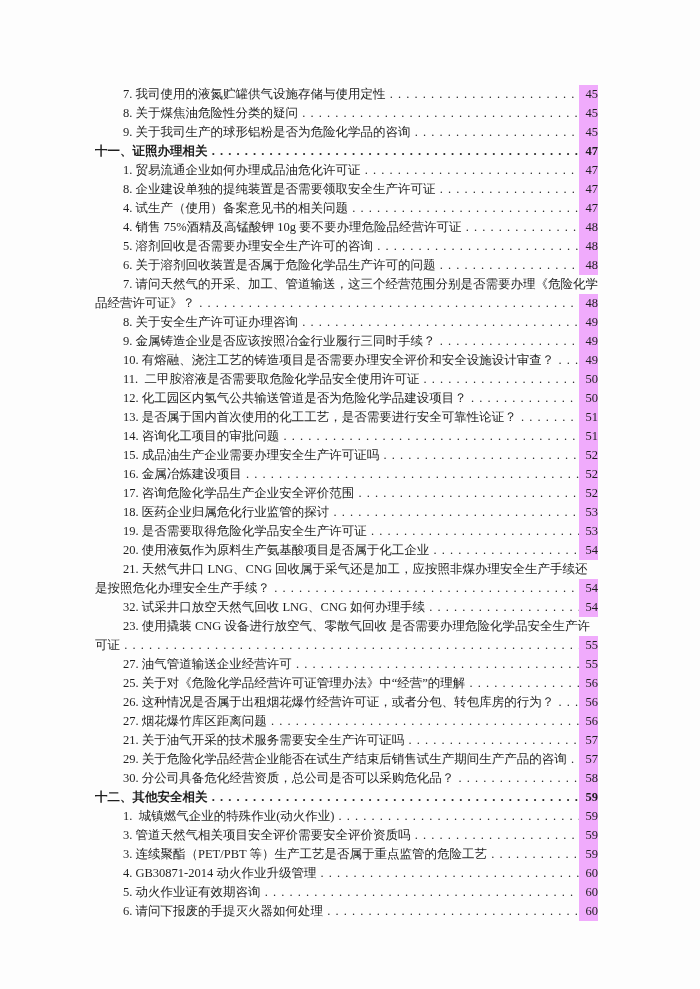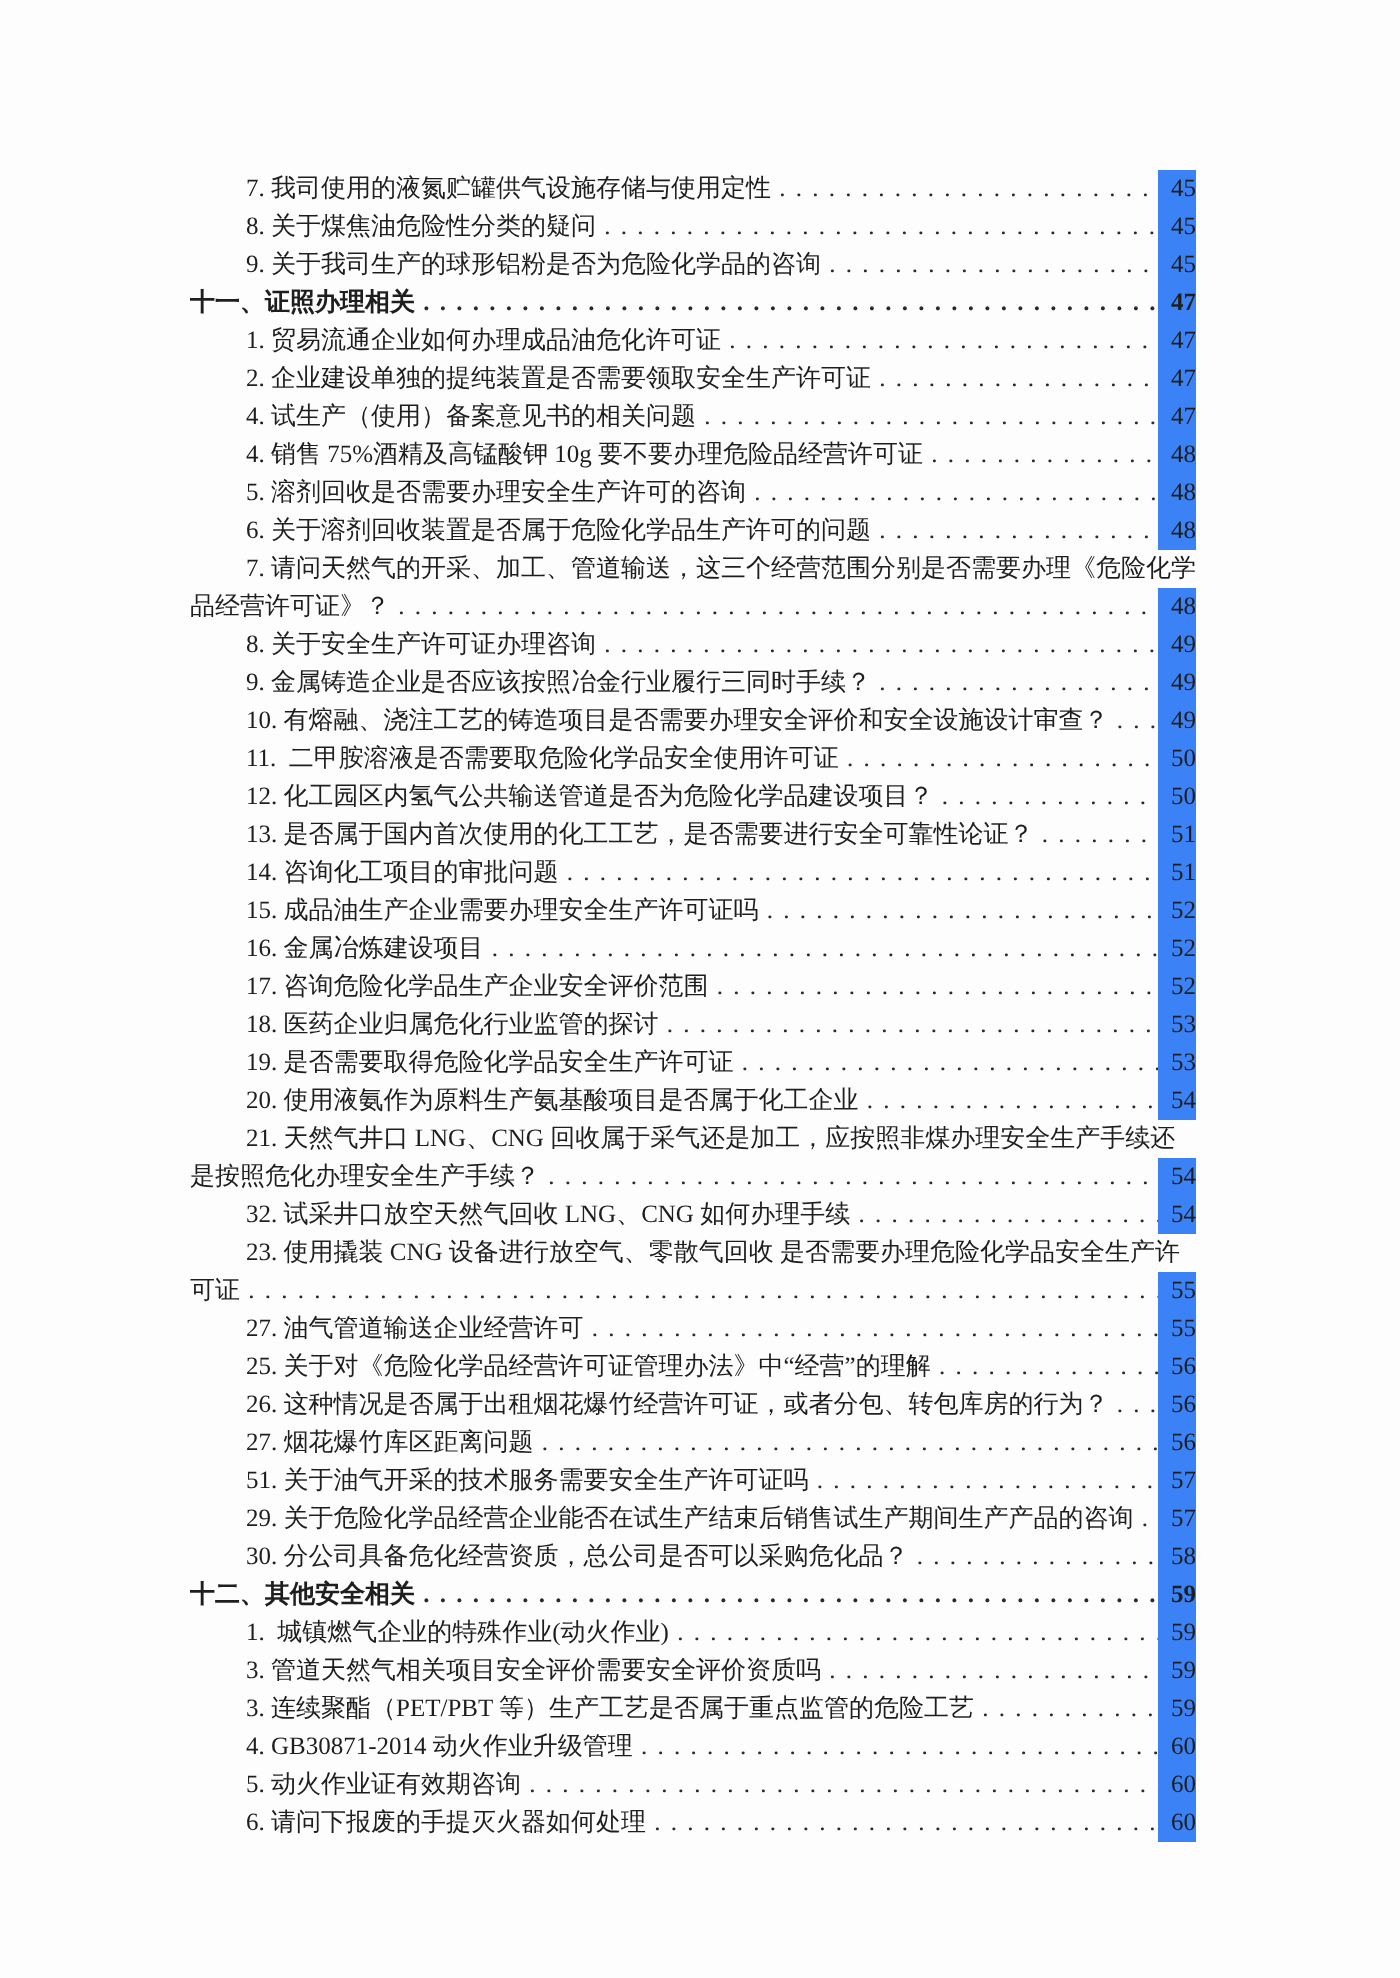--- a/index.html
+++ b/index.html
@@ -27,37 +27,37 @@
     text-align: left;
   }
   .entry.item { text-indent: 28px; }
   .entry.section { font-weight: 700; }
   .txt { white-space: pre-wrap; }
   .leader { letter-spacing: 1px; color: #2a2a2a; }
   .pg {
     position: absolute;
     right: 0;
     bottom: 0;
-    background: #3b82f6;
+    background: #f0abfc;
     padding-left: 7px;
     line-height: 19px;
     text-indent: 0;
   }
 </style>
 </head>
 <body>
 
 <div class="page" style="background: rgb(253, 253, 253); color: rgb(30, 30, 30);">
   <div class="toc">
       <div class="entry item"><span class="txt">7. 我司使用的液氮贮罐供气设施存储与使用定性</span><span class="leader">&nbsp;.&nbsp;.&nbsp;.&nbsp;.&nbsp;.&nbsp;.&nbsp;.&nbsp;.&nbsp;.&nbsp;.&nbsp;.&nbsp;.&nbsp;.&nbsp;.&nbsp;.&nbsp;.&nbsp;.&nbsp;.&nbsp;.&nbsp;.&nbsp;.&nbsp;.&nbsp;.&nbsp;.&nbsp;.</span><span class="pg">45</span></div>
       <div class="entry item"><span class="txt">8. 关于煤焦油危险性分类的疑问</span><span class="leader">&nbsp;.&nbsp;.&nbsp;.&nbsp;.&nbsp;.&nbsp;.&nbsp;.&nbsp;.&nbsp;.&nbsp;.&nbsp;.&nbsp;.&nbsp;.&nbsp;.&nbsp;.&nbsp;.&nbsp;.&nbsp;.&nbsp;.&nbsp;.&nbsp;.&nbsp;.&nbsp;.&nbsp;.&nbsp;.&nbsp;.&nbsp;.&nbsp;.&nbsp;.&nbsp;.&nbsp;.&nbsp;.&nbsp;.&nbsp;.&nbsp;.&nbsp;.</span><span class="pg">45</span></div>
       <div class="entry item"><span class="txt">9. 关于我司生产的球形铝粉是否为危险化学品的咨询</span><span class="leader">&nbsp;.&nbsp;.&nbsp;.&nbsp;.&nbsp;.&nbsp;.&nbsp;.&nbsp;.&nbsp;.&nbsp;.&nbsp;.&nbsp;.&nbsp;.&nbsp;.&nbsp;.&nbsp;.&nbsp;.&nbsp;.&nbsp;.&nbsp;.&nbsp;.&nbsp;.</span><span class="pg">45</span></div>
       <div class="entry section"><span class="txt">十一、证照办理相关</span><span class="leader">&nbsp;.&nbsp;.&nbsp;.&nbsp;.&nbsp;.&nbsp;.&nbsp;.&nbsp;.&nbsp;.&nbsp;.&nbsp;.&nbsp;.&nbsp;.&nbsp;.&nbsp;.&nbsp;.&nbsp;.&nbsp;.&nbsp;.&nbsp;.&nbsp;.&nbsp;.&nbsp;.&nbsp;.&nbsp;.&nbsp;.&nbsp;.&nbsp;.&nbsp;.&nbsp;.&nbsp;.&nbsp;.&nbsp;.&nbsp;.&nbsp;.&nbsp;.&nbsp;.&nbsp;.&nbsp;.&nbsp;.&nbsp;.&nbsp;.&nbsp;.&nbsp;.&nbsp;.&nbsp;.&nbsp;.</span><span class="pg">47</span></div>
       <div class="entry item"><span class="txt">1. 贸易流通企业如何办理成品油危化许可证</span><span class="leader">&nbsp;.&nbsp;.&nbsp;.&nbsp;.&nbsp;.&nbsp;.&nbsp;.&nbsp;.&nbsp;.&nbsp;.&nbsp;.&nbsp;.&nbsp;.&nbsp;.&nbsp;.&nbsp;.&nbsp;.&nbsp;.&nbsp;.&nbsp;.&nbsp;.&nbsp;.&nbsp;.&nbsp;.&nbsp;.&nbsp;.&nbsp;.&nbsp;.</span><span class="pg">47</span></div>
-      <div class="entry item"><span class="txt">2. 企业建设单独的提纯装置是否需要领取安全生产许可证</span><span class="leader">&nbsp;.&nbsp;.&nbsp;.&nbsp;.&nbsp;.&nbsp;.&nbsp;.&nbsp;.&nbsp;.&nbsp;.&nbsp;.&nbsp;.&nbsp;.&nbsp;.&nbsp;.&nbsp;.&nbsp;.&nbsp;.&nbsp;.</span><span class="pg">47</span></div>
+      <div class="entry item"><span class="txt">8. 企业建设单独的提纯装置是否需要领取安全生产许可证</span><span class="leader">&nbsp;.&nbsp;.&nbsp;.&nbsp;.&nbsp;.&nbsp;.&nbsp;.&nbsp;.&nbsp;.&nbsp;.&nbsp;.&nbsp;.&nbsp;.&nbsp;.&nbsp;.&nbsp;.&nbsp;.&nbsp;.&nbsp;.</span><span class="pg">47</span></div>
       <div class="entry item"><span class="txt">4. 试生产（使用）备案意见书的相关问题</span><span class="leader">&nbsp;.&nbsp;.&nbsp;.&nbsp;.&nbsp;.&nbsp;.&nbsp;.&nbsp;.&nbsp;.&nbsp;.&nbsp;.&nbsp;.&nbsp;.&nbsp;.&nbsp;.&nbsp;.&nbsp;.&nbsp;.&nbsp;.&nbsp;.&nbsp;.&nbsp;.&nbsp;.&nbsp;.&nbsp;.&nbsp;.&nbsp;.&nbsp;.&nbsp;.&nbsp;.</span><span class="pg">47</span></div>
       <div class="entry item"><span class="txt">4. 销售 75%酒精及高锰酸钾 10g 要不要办理危险品经营许可证</span><span class="leader">&nbsp;.&nbsp;.&nbsp;.&nbsp;.&nbsp;.&nbsp;.&nbsp;.&nbsp;.&nbsp;.&nbsp;.&nbsp;.&nbsp;.&nbsp;.&nbsp;.&nbsp;.&nbsp;.</span><span class="pg">48</span></div>
       <div class="entry item"><span class="txt">5. 溶剂回收是否需要办理安全生产许可的咨询</span><span class="leader">&nbsp;.&nbsp;.&nbsp;.&nbsp;.&nbsp;.&nbsp;.&nbsp;.&nbsp;.&nbsp;.&nbsp;.&nbsp;.&nbsp;.&nbsp;.&nbsp;.&nbsp;.&nbsp;.&nbsp;.&nbsp;.&nbsp;.&nbsp;.&nbsp;.&nbsp;.&nbsp;.&nbsp;.&nbsp;.&nbsp;.&nbsp;.</span><span class="pg">48</span></div>
       <div class="entry item"><span class="txt">6. 关于溶剂回收装置是否属于危险化学品生产许可的问题</span><span class="leader">&nbsp;.&nbsp;.&nbsp;.&nbsp;.&nbsp;.&nbsp;.&nbsp;.&nbsp;.&nbsp;.&nbsp;.&nbsp;.&nbsp;.&nbsp;.&nbsp;.&nbsp;.&nbsp;.&nbsp;.&nbsp;.&nbsp;.</span><span class="pg">48</span></div>
       <div class="entry item"><span class="txt">7. 请问天然气的开采、加工、管道输送，这三个经营范围分别是否需要办理《危险化学品经营许可证》？</span><span class="leader">&nbsp;.&nbsp;.&nbsp;.&nbsp;.&nbsp;.&nbsp;.&nbsp;.&nbsp;.&nbsp;.&nbsp;.&nbsp;.&nbsp;.&nbsp;.&nbsp;.&nbsp;.&nbsp;.&nbsp;.&nbsp;.&nbsp;.&nbsp;.&nbsp;.&nbsp;.&nbsp;.&nbsp;.&nbsp;.&nbsp;.&nbsp;.&nbsp;.&nbsp;.&nbsp;.&nbsp;.&nbsp;.&nbsp;.&nbsp;.&nbsp;.&nbsp;.&nbsp;.&nbsp;.&nbsp;.&nbsp;.&nbsp;.&nbsp;.&nbsp;.&nbsp;.&nbsp;.&nbsp;.&nbsp;.&nbsp;.</span><span class="pg">48</span></div>
       <div class="entry item"><span class="txt">8. 关于安全生产许可证办理咨询</span><span class="leader">&nbsp;.&nbsp;.&nbsp;.&nbsp;.&nbsp;.&nbsp;.&nbsp;.&nbsp;.&nbsp;.&nbsp;.&nbsp;.&nbsp;.&nbsp;.&nbsp;.&nbsp;.&nbsp;.&nbsp;.&nbsp;.&nbsp;.&nbsp;.&nbsp;.&nbsp;.&nbsp;.&nbsp;.&nbsp;.&nbsp;.&nbsp;.&nbsp;.&nbsp;.&nbsp;.&nbsp;.&nbsp;.&nbsp;.&nbsp;.&nbsp;.&nbsp;.</span><span class="pg">49</span></div>
       <div class="entry item"><span class="txt">9. 金属铸造企业是否应该按照冶金行业履行三同时手续？</span><span class="leader">&nbsp;.&nbsp;.&nbsp;.&nbsp;.&nbsp;.&nbsp;.&nbsp;.&nbsp;.&nbsp;.&nbsp;.&nbsp;.&nbsp;.&nbsp;.&nbsp;.&nbsp;.&nbsp;.&nbsp;.&nbsp;.&nbsp;.</span><span class="pg">49</span></div>
       <div class="entry item"><span class="txt">10. 有熔融、浇注工艺的铸造项目是否需要办理安全评价和安全设施设计审查？</span><span class="leader">&nbsp;.&nbsp;.&nbsp;.&nbsp;.&nbsp;.</span><span class="pg">49</span></div>
       <div class="entry item"><span class="txt">11.  二甲胺溶液是否需要取危险化学品安全使用许可证</span><span class="leader">&nbsp;.&nbsp;.&nbsp;.&nbsp;.&nbsp;.&nbsp;.&nbsp;.&nbsp;.&nbsp;.&nbsp;.&nbsp;.&nbsp;.&nbsp;.&nbsp;.&nbsp;.&nbsp;.&nbsp;.&nbsp;.&nbsp;.&nbsp;.&nbsp;.</span><span class="pg">50</span></div>
       <div class="entry item"><span class="txt">12. 化工园区内氢气公共输送管道是否为危险化学品建设项目？</span><span class="leader">&nbsp;.&nbsp;.&nbsp;.&nbsp;.&nbsp;.&nbsp;.&nbsp;.&nbsp;.&nbsp;.&nbsp;.&nbsp;.&nbsp;.&nbsp;.&nbsp;.&nbsp;.</span><span class="pg">50</span></div>
@@ -69,21 +69,21 @@
       <div class="entry item"><span class="txt">18. 医药企业归属危化行业监管的探讨</span><span class="leader">&nbsp;.&nbsp;.&nbsp;.&nbsp;.&nbsp;.&nbsp;.&nbsp;.&nbsp;.&nbsp;.&nbsp;.&nbsp;.&nbsp;.&nbsp;.&nbsp;.&nbsp;.&nbsp;.&nbsp;.&nbsp;.&nbsp;.&nbsp;.&nbsp;.&nbsp;.&nbsp;.&nbsp;.&nbsp;.&nbsp;.&nbsp;.&nbsp;.&nbsp;.&nbsp;.&nbsp;.&nbsp;.</span><span class="pg">53</span></div>
       <div class="entry item"><span class="txt">19. 是否需要取得危险化学品安全生产许可证</span><span class="leader">&nbsp;.&nbsp;.&nbsp;.&nbsp;.&nbsp;.&nbsp;.&nbsp;.&nbsp;.&nbsp;.&nbsp;.&nbsp;.&nbsp;.&nbsp;.&nbsp;.&nbsp;.&nbsp;.&nbsp;.&nbsp;.&nbsp;.&nbsp;.&nbsp;.&nbsp;.&nbsp;.&nbsp;.&nbsp;.&nbsp;.&nbsp;.&nbsp;.</span><span class="pg">53</span></div>
       <div class="entry item"><span class="txt">20. 使用液氨作为原料生产氨基酸项目是否属于化工企业</span><span class="leader">&nbsp;.&nbsp;.&nbsp;.&nbsp;.&nbsp;.&nbsp;.&nbsp;.&nbsp;.&nbsp;.&nbsp;.&nbsp;.&nbsp;.&nbsp;.&nbsp;.&nbsp;.&nbsp;.&nbsp;.&nbsp;.&nbsp;.&nbsp;.</span><span class="pg">54</span></div>
       <div class="entry item"><span class="txt">21. 天然气井口 LNG、CNG 回收属于采气还是加工，应按照非煤办理安全生产手续还是按照危化办理安全生产手续？</span><span class="leader">&nbsp;.&nbsp;.&nbsp;.&nbsp;.&nbsp;.&nbsp;.&nbsp;.&nbsp;.&nbsp;.&nbsp;.&nbsp;.&nbsp;.&nbsp;.&nbsp;.&nbsp;.&nbsp;.&nbsp;.&nbsp;.&nbsp;.&nbsp;.&nbsp;.&nbsp;.&nbsp;.&nbsp;.&nbsp;.&nbsp;.&nbsp;.&nbsp;.&nbsp;.&nbsp;.&nbsp;.&nbsp;.&nbsp;.&nbsp;.&nbsp;.&nbsp;.&nbsp;.&nbsp;.&nbsp;.</span><span class="pg">54</span></div>
       <div class="entry item"><span class="txt">32. 试采井口放空天然气回收 LNG、CNG 如何办理手续</span><span class="leader">&nbsp;.&nbsp;.&nbsp;.&nbsp;.&nbsp;.&nbsp;.&nbsp;.&nbsp;.&nbsp;.&nbsp;.&nbsp;.&nbsp;.&nbsp;.&nbsp;.&nbsp;.&nbsp;.&nbsp;.&nbsp;.&nbsp;.&nbsp;.</span><span class="pg">54</span></div>
       <div class="entry item"><span class="txt">23. 使用撬装 CNG 设备进行放空气、零散气回收 是否需要办理危险化学品安全生产许可证</span><span class="leader">&nbsp;.&nbsp;.&nbsp;.&nbsp;.&nbsp;.&nbsp;.&nbsp;.&nbsp;.&nbsp;.&nbsp;.&nbsp;.&nbsp;.&nbsp;.&nbsp;.&nbsp;.&nbsp;.&nbsp;.&nbsp;.&nbsp;.&nbsp;.&nbsp;.&nbsp;.&nbsp;.&nbsp;.&nbsp;.&nbsp;.&nbsp;.&nbsp;.&nbsp;.&nbsp;.&nbsp;.&nbsp;.&nbsp;.&nbsp;.&nbsp;.&nbsp;.&nbsp;.&nbsp;.&nbsp;.&nbsp;.&nbsp;.&nbsp;.&nbsp;.&nbsp;.&nbsp;.&nbsp;.&nbsp;.&nbsp;.&nbsp;.&nbsp;.&nbsp;.&nbsp;.&nbsp;.&nbsp;.&nbsp;.&nbsp;.&nbsp;.</span><span class="pg">55</span></div>
       <div class="entry item"><span class="txt">27. 油气管道输送企业经营许可</span><span class="leader">&nbsp;.&nbsp;.&nbsp;.&nbsp;.&nbsp;.&nbsp;.&nbsp;.&nbsp;.&nbsp;.&nbsp;.&nbsp;.&nbsp;.&nbsp;.&nbsp;.&nbsp;.&nbsp;.&nbsp;.&nbsp;.&nbsp;.&nbsp;.&nbsp;.&nbsp;.&nbsp;.&nbsp;.&nbsp;.&nbsp;.&nbsp;.&nbsp;.&nbsp;.&nbsp;.&nbsp;.&nbsp;.&nbsp;.&nbsp;.&nbsp;.&nbsp;.&nbsp;.</span><span class="pg">55</span></div>
       <div class="entry item"><span class="txt">25. 关于对《危险化学品经营许可证管理办法》中“经营”的理解</span><span class="leader">&nbsp;.&nbsp;.&nbsp;.&nbsp;.&nbsp;.&nbsp;.&nbsp;.&nbsp;.&nbsp;.&nbsp;.&nbsp;.&nbsp;.&nbsp;.&nbsp;.&nbsp;.&nbsp;.</span><span class="pg">56</span></div>
       <div class="entry item"><span class="txt">26. 这种情况是否属于出租烟花爆竹经营许可证，或者分包、转包库房的行为？</span><span class="leader">&nbsp;.&nbsp;.&nbsp;.&nbsp;.&nbsp;.</span><span class="pg">56</span></div>
       <div class="entry item"><span class="txt">27. 烟花爆竹库区距离问题</span><span class="leader">&nbsp;.&nbsp;.&nbsp;.&nbsp;.&nbsp;.&nbsp;.&nbsp;.&nbsp;.&nbsp;.&nbsp;.&nbsp;.&nbsp;.&nbsp;.&nbsp;.&nbsp;.&nbsp;.&nbsp;.&nbsp;.&nbsp;.&nbsp;.&nbsp;.&nbsp;.&nbsp;.&nbsp;.&nbsp;.&nbsp;.&nbsp;.&nbsp;.&nbsp;.&nbsp;.&nbsp;.&nbsp;.&nbsp;.&nbsp;.&nbsp;.&nbsp;.&nbsp;.&nbsp;.&nbsp;.&nbsp;.</span><span class="pg">56</span></div>
-      <div class="entry item"><span class="txt">51. 关于油气开采的技术服务需要安全生产许可证吗</span><span class="leader">&nbsp;.&nbsp;.&nbsp;.&nbsp;.&nbsp;.&nbsp;.&nbsp;.&nbsp;.&nbsp;.&nbsp;.&nbsp;.&nbsp;.&nbsp;.&nbsp;.&nbsp;.&nbsp;.&nbsp;.&nbsp;.&nbsp;.&nbsp;.&nbsp;.&nbsp;.&nbsp;.</span><span class="pg">57</span></div>
+      <div class="entry item"><span class="txt">21. 关于油气开采的技术服务需要安全生产许可证吗</span><span class="leader">&nbsp;.&nbsp;.&nbsp;.&nbsp;.&nbsp;.&nbsp;.&nbsp;.&nbsp;.&nbsp;.&nbsp;.&nbsp;.&nbsp;.&nbsp;.&nbsp;.&nbsp;.&nbsp;.&nbsp;.&nbsp;.&nbsp;.&nbsp;.&nbsp;.&nbsp;.&nbsp;.</span><span class="pg">57</span></div>
       <div class="entry item"><span class="txt">29. 关于危险化学品经营企业能否在试生产结束后销售试生产期间生产产品的咨询</span><span class="leader">&nbsp;.&nbsp;.&nbsp;.</span><span class="pg">57</span></div>
       <div class="entry item"><span class="txt">30. 分公司具备危化经营资质，总公司是否可以采购危化品？</span><span class="leader">&nbsp;.&nbsp;.&nbsp;.&nbsp;.&nbsp;.&nbsp;.&nbsp;.&nbsp;.&nbsp;.&nbsp;.&nbsp;.&nbsp;.&nbsp;.&nbsp;.&nbsp;.&nbsp;.&nbsp;.</span><span class="pg">58</span></div>
       <div class="entry section"><span class="txt">十二、其他安全相关</span><span class="leader">&nbsp;.&nbsp;.&nbsp;.&nbsp;.&nbsp;.&nbsp;.&nbsp;.&nbsp;.&nbsp;.&nbsp;.&nbsp;.&nbsp;.&nbsp;.&nbsp;.&nbsp;.&nbsp;.&nbsp;.&nbsp;.&nbsp;.&nbsp;.&nbsp;.&nbsp;.&nbsp;.&nbsp;.&nbsp;.&nbsp;.&nbsp;.&nbsp;.&nbsp;.&nbsp;.&nbsp;.&nbsp;.&nbsp;.&nbsp;.&nbsp;.&nbsp;.&nbsp;.&nbsp;.&nbsp;.&nbsp;.&nbsp;.&nbsp;.&nbsp;.&nbsp;.&nbsp;.&nbsp;.&nbsp;.</span><span class="pg">59</span></div>
       <div class="entry item"><span class="txt">1.  城镇燃气企业的特殊作业(动火作业)</span><span class="leader">&nbsp;.&nbsp;.&nbsp;.&nbsp;.&nbsp;.&nbsp;.&nbsp;.&nbsp;.&nbsp;.&nbsp;.&nbsp;.&nbsp;.&nbsp;.&nbsp;.&nbsp;.&nbsp;.&nbsp;.&nbsp;.&nbsp;.&nbsp;.&nbsp;.&nbsp;.&nbsp;.&nbsp;.&nbsp;.&nbsp;.&nbsp;.&nbsp;.&nbsp;.&nbsp;.&nbsp;.</span><span class="pg">59</span></div>
       <div class="entry item"><span class="txt">3. 管道天然气相关项目安全评价需要安全评价资质吗</span><span class="leader">&nbsp;.&nbsp;.&nbsp;.&nbsp;.&nbsp;.&nbsp;.&nbsp;.&nbsp;.&nbsp;.&nbsp;.&nbsp;.&nbsp;.&nbsp;.&nbsp;.&nbsp;.&nbsp;.&nbsp;.&nbsp;.&nbsp;.&nbsp;.&nbsp;.&nbsp;.</span><span class="pg">59</span></div>
       <div class="entry item"><span class="txt">3. 连续聚酯（PET/PBT 等）生产工艺是否属于重点监管的危险工艺</span><span class="leader">&nbsp;.&nbsp;.&nbsp;.&nbsp;.&nbsp;.&nbsp;.&nbsp;.&nbsp;.&nbsp;.&nbsp;.&nbsp;.&nbsp;.&nbsp;.</span><span class="pg">59</span></div>
       <div class="entry item"><span class="txt">4. GB30871-2014 动火作业升级管理</span><span class="leader">&nbsp;.&nbsp;.&nbsp;.&nbsp;.&nbsp;.&nbsp;.&nbsp;.&nbsp;.&nbsp;.&nbsp;.&nbsp;.&nbsp;.&nbsp;.&nbsp;.&nbsp;.&nbsp;.&nbsp;.&nbsp;.&nbsp;.&nbsp;.&nbsp;.&nbsp;.&nbsp;.&nbsp;.&nbsp;.&nbsp;.&nbsp;.&nbsp;.&nbsp;.&nbsp;.&nbsp;.&nbsp;.&nbsp;.&nbsp;.</span><span class="pg">60</span></div>
       <div class="entry item"><span class="txt">5. 动火作业证有效期咨询</span><span class="leader">&nbsp;.&nbsp;.&nbsp;.&nbsp;.&nbsp;.&nbsp;.&nbsp;.&nbsp;.&nbsp;.&nbsp;.&nbsp;.&nbsp;.&nbsp;.&nbsp;.&nbsp;.&nbsp;.&nbsp;.&nbsp;.&nbsp;.&nbsp;.&nbsp;.&nbsp;.&nbsp;.&nbsp;.&nbsp;.&nbsp;.&nbsp;.&nbsp;.&nbsp;.&nbsp;.&nbsp;.&nbsp;.&nbsp;.&nbsp;.&nbsp;.&nbsp;.&nbsp;.&nbsp;.&nbsp;.&nbsp;.</span><span class="pg">60</span></div>
       <div class="entry item"><span class="txt">6. 请问下报废的手提灭火器如何处理</span><span class="leader">&nbsp;.&nbsp;.&nbsp;.&nbsp;.&nbsp;.&nbsp;.&nbsp;.&nbsp;.&nbsp;.&nbsp;.&nbsp;.&nbsp;.&nbsp;.&nbsp;.&nbsp;.&nbsp;.&nbsp;.&nbsp;.&nbsp;.&nbsp;.&nbsp;.&nbsp;.&nbsp;.&nbsp;.&nbsp;.&nbsp;.&nbsp;.&nbsp;.&nbsp;.&nbsp;.&nbsp;.&nbsp;.&nbsp;.</span><span class="pg">60</span></div>
     </div>

